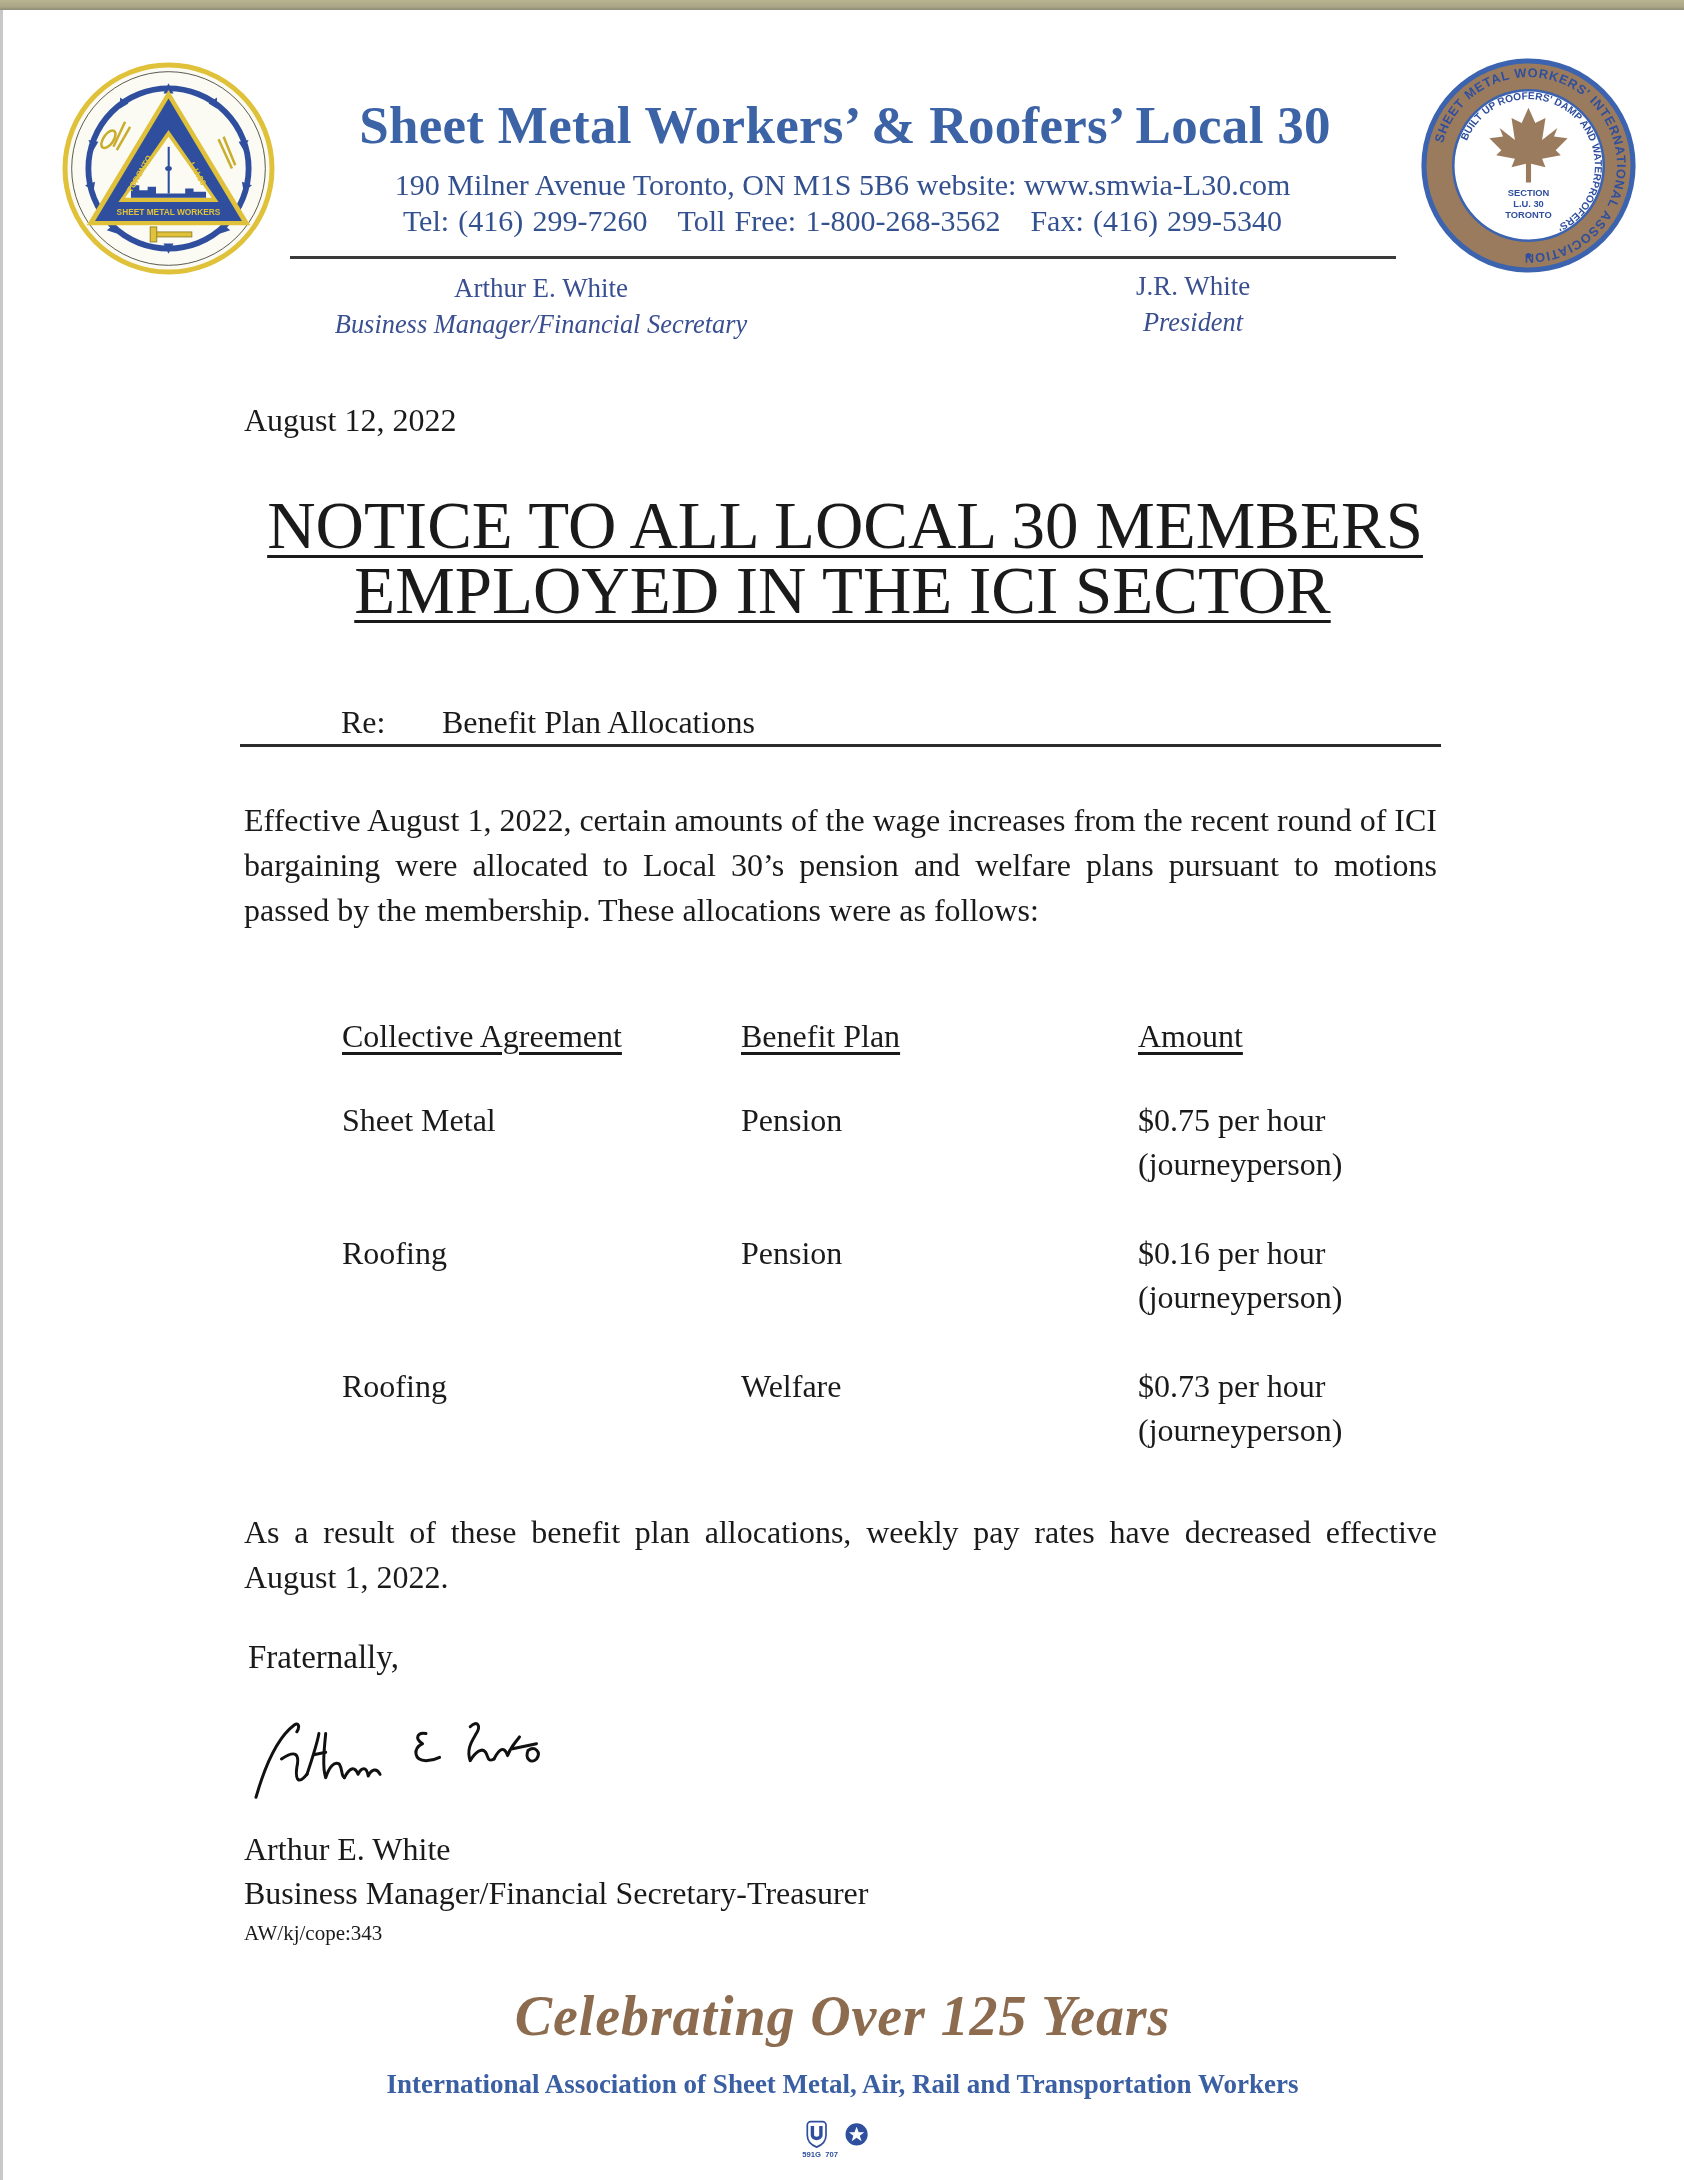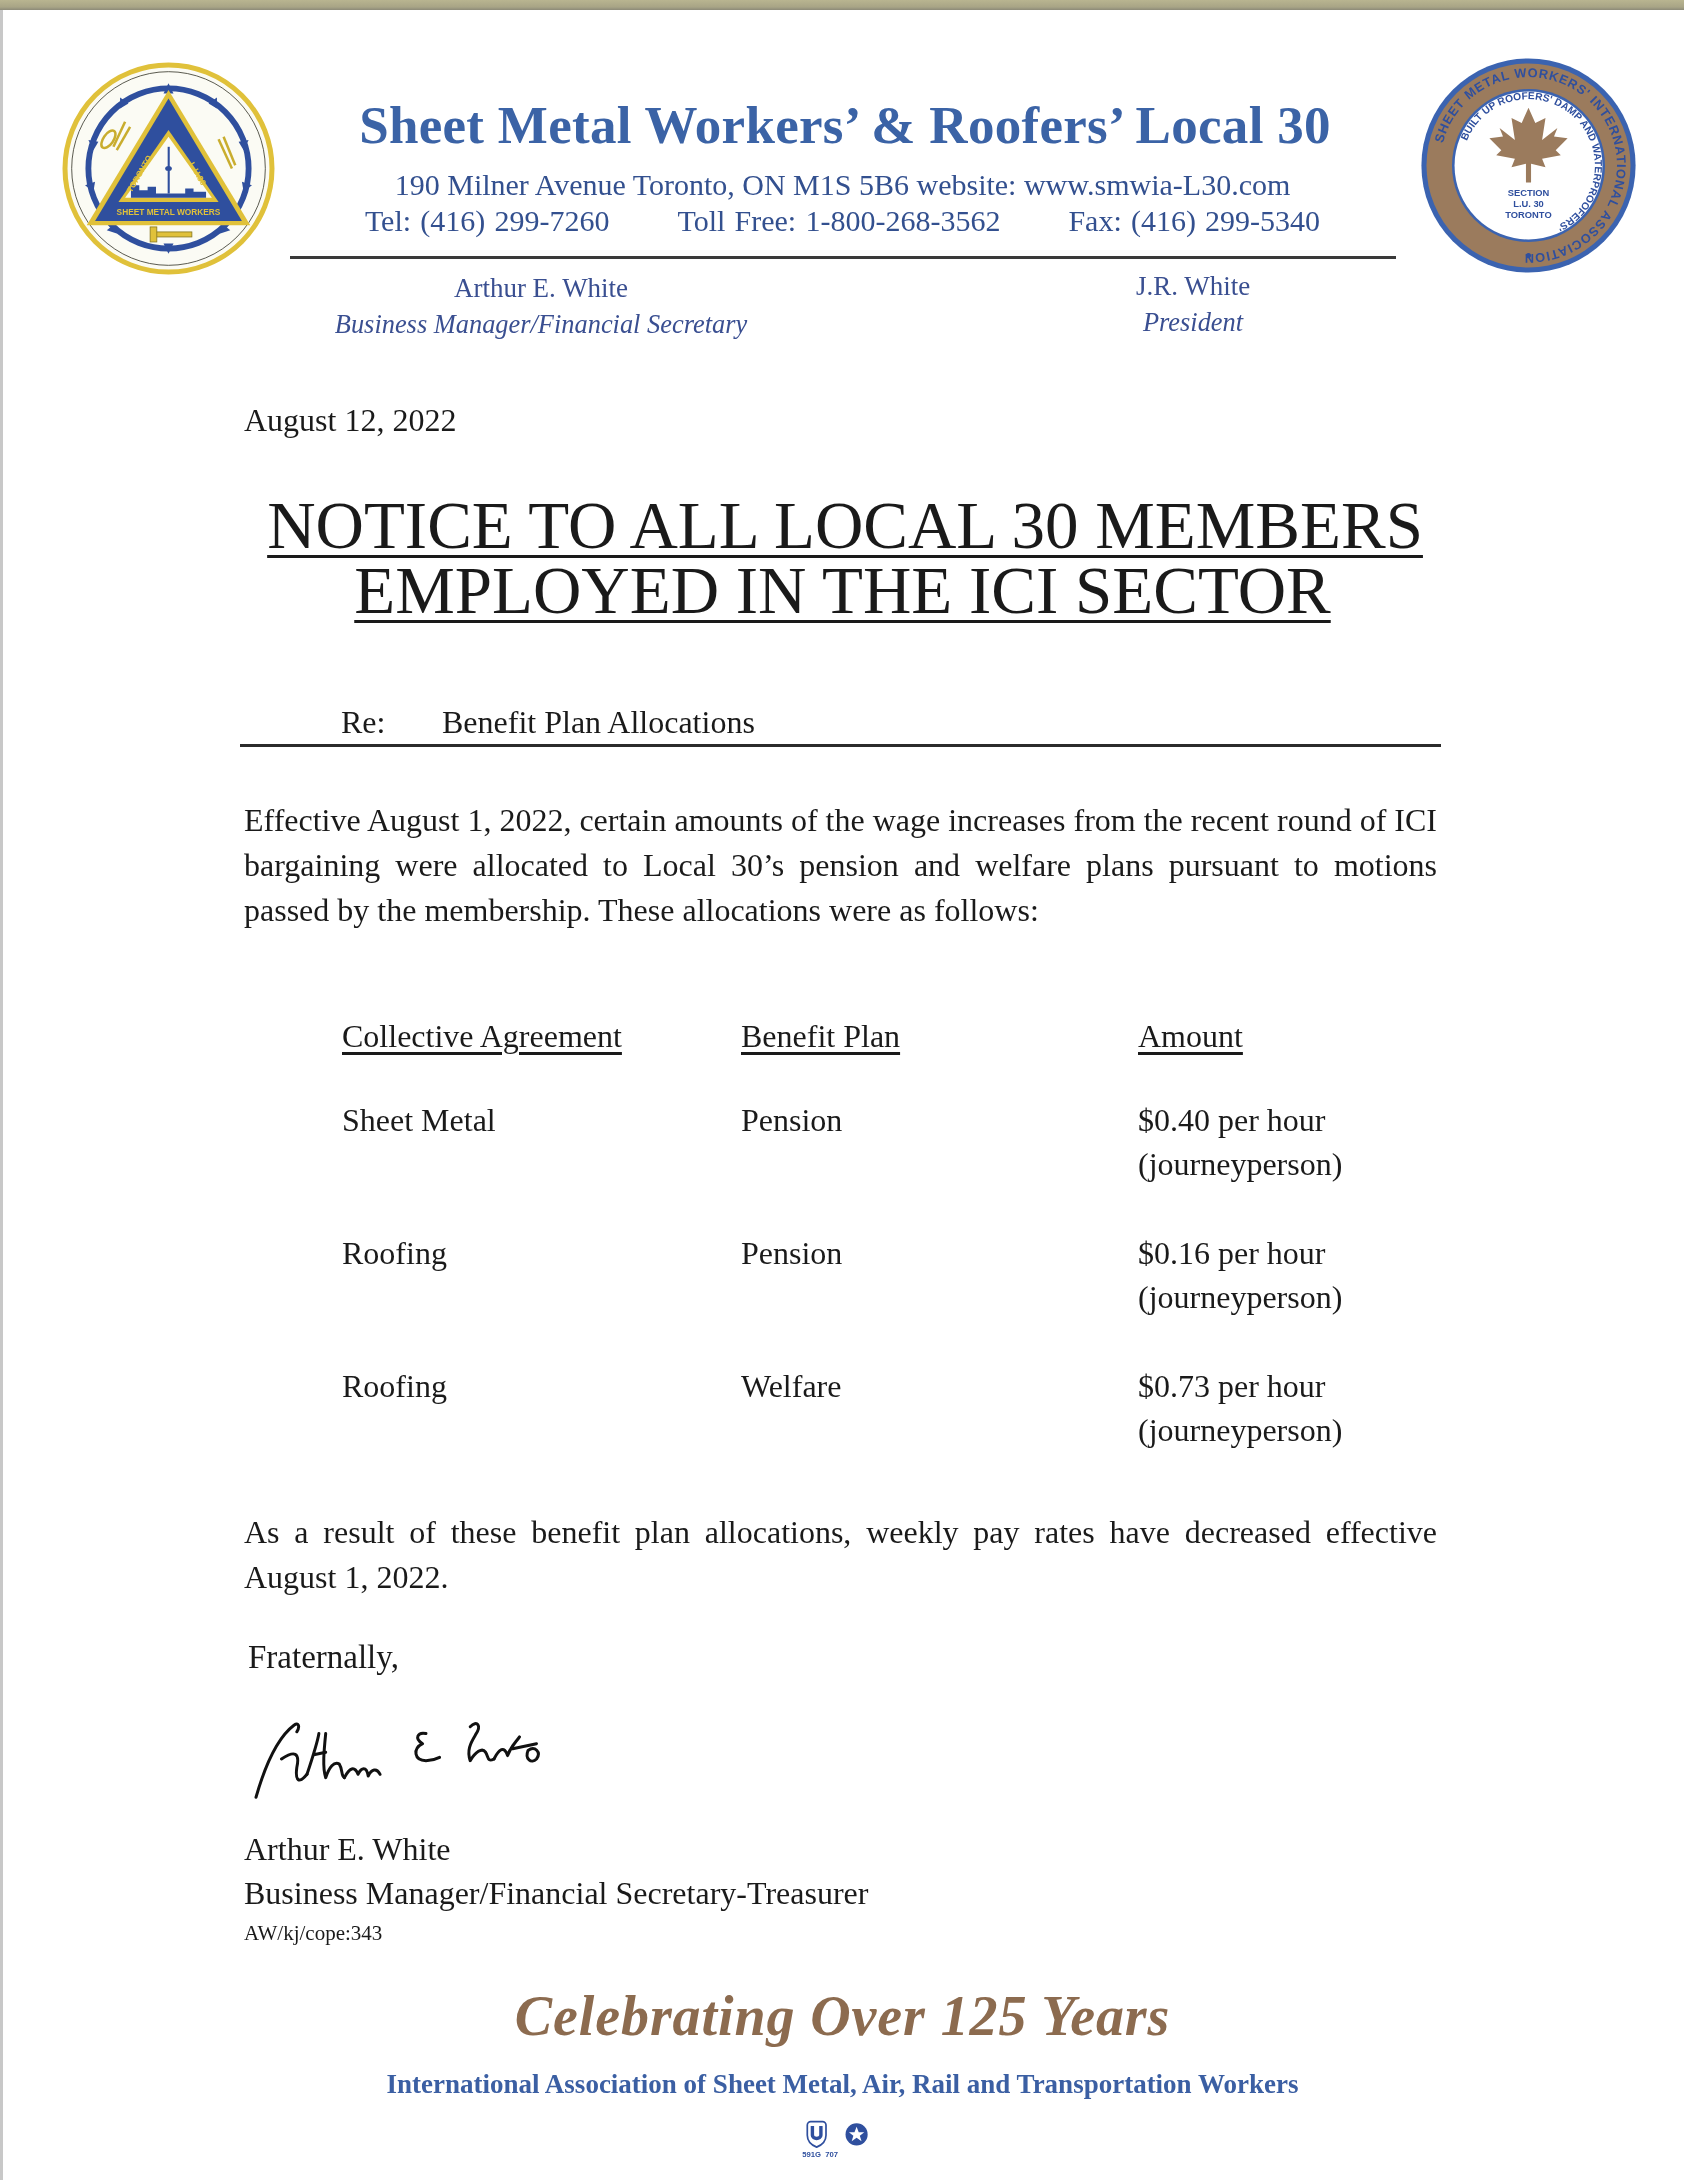--- a/index.html
+++ b/index.html
@@ -16,21 +16,21 @@
 
   
   .logo { position: absolute; }
   .logo-left { left: 60px; top: 60px; width: 217px; height: 217px; }
   .logo-right { left: 1418px; top: 55px; width: 221px; height: 221px; }
   .org-name { left: 0; width: 1685px; top: 95px; text-align: center;
     font-size: 53px; font-weight: bold; color: #3b63a6; padding-left: 5px; box-sizing: border-box; letter-spacing: 0.3px;}
   .org-line { left: 0; width: 1685px; text-align: center; font-size: 30px; color: #33508f; }
   .org-address { top: 168px; }
   .org-phones { top: 204px; word-spacing: 1.7px; }
-  .org-phones span + span { margin-left: 68px; }
+  .org-phones span + span { margin-left: 30px; }
   .header-rule { left: 290px; top: 256px; width: 1106px; height: 3.4px; background: #3a3a3a; }
   .officer { text-align: center; color: #3a4f91; }
   .officer-name { font-size: 27px; }
   .officer-title { font-size: 26.4px; font-style: italic; margin-top: 5.1px; }
   .officer-left { left: 298px; top: 273px; width: 486px; }
   .officer-right { left: 1048px; top: 271px; width: 290px; }
 
   
   .date { left: 244px; top: 402px; font-size: 32px; }
   .notice-title { left: 0; width: 1685px; text-align: center; font-size: 67px; line-height: 61px; }
@@ -170,21 +170,21 @@
       <th class="c1"><span>Collective Agreement</span></th>
       <th class="c2"><span>Benefit Plan</span></th>
       <th class="c3"><span>Amount</span></th>
     </tr>
   </thead>
   <tbody>
     <tr>
       <td>Sheet Metal</td>
       <td>Pension</td>
       <td>
-          <div>$0.40 per hour</div>
+          <div>$0.75 per hour</div>
           <div>(journeyperson)</div>
         </td>
     </tr>
     <tr>
       <td>Roofing</td>
       <td>Pension</td>
       <td>
           <div>$0.16 per hour</div>
           <div>(journeyperson)</div>
         </td>

